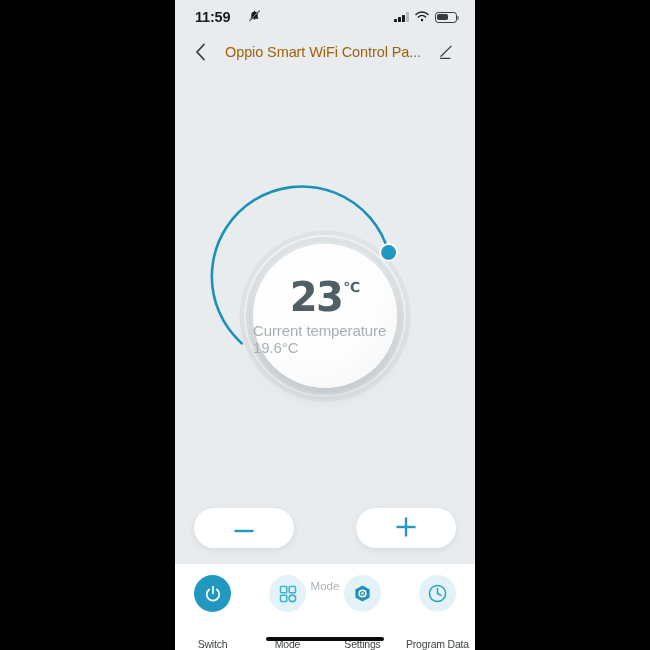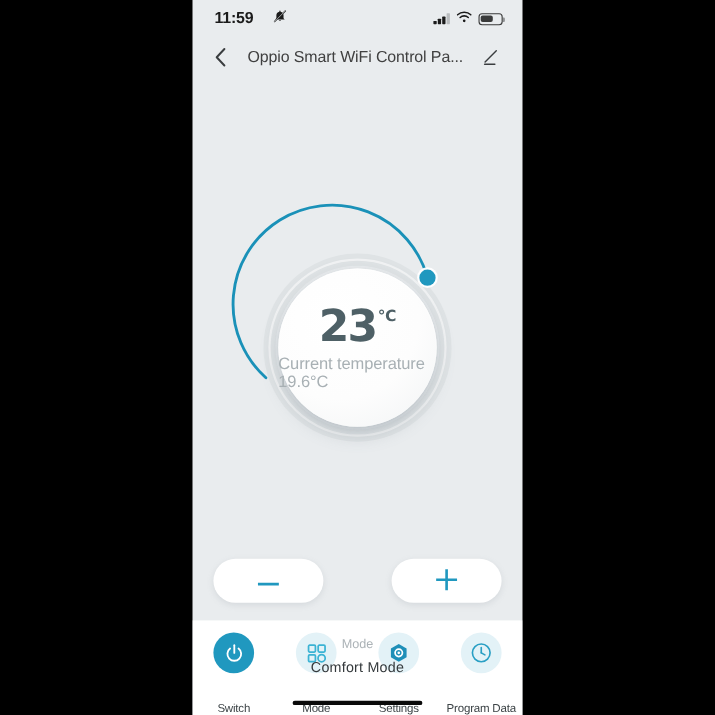--- a/index.html
+++ b/index.html
@@ -30,21 +30,21 @@
   .batt{position:relative;width:22px;height:11px;border:1.2px solid #1b1b1b;
         border-radius:3.2px;box-sizing:border-box;opacity:.85;}
   .batt::after{content:"";position:absolute;right:-3px;top:3.2px;width:1.8px;height:4px;
         background:#1b1b1b;border-radius:0 1px 1px 0;opacity:.5;}
   .batt i{position:absolute;left:1.3px;top:1.3px;bottom:1.3px;width:11px;
         background:#1b1b1b;border-radius:1.8px;display:block;}
 
   
   .titlebar{height:36px;flex:0 0 36px;display:flex;align-items:center;
             padding:0 16px 0 12px;box-sizing:border-box;}
-  .title-txt{flex:1;text-align:center;font-size:14.5px;color:#404040;
+  .title-txt{flex:1;text-align:center;font-size:14.5px;color:#a16207;
              white-space:nowrap;overflow:hidden;letter-spacing:-0.1px;}
   .navbtn{width:26px;height:26px;display:flex;align-items:center;justify-content:center;}
 
   
   .body{flex:1;position:relative;}
 
   
   .dial-wrap{position:absolute;left:50%;top:148px;transform:translateX(-50%);
              width:196px;height:196px;}
   .dial-svg{position:absolute;left:0;top:0;width:196px;height:196px;overflow:visible;}
@@ -182,21 +182,20 @@
           <span>
             <svg width="22" height="22" viewBox="0 0 22 22">
               <line x1="11" y1="1.5" x2="11" y2="20.5" stroke="#2098bf" stroke-width="2.4"></line>
               <line x1="1.5" y1="11" x2="20.5" y2="11" stroke="#2098bf" stroke-width="2.4"></line>
             </svg>
           </span>
         </button>
       </div>
 
       <div class="mode-label">Mode</div>
-      <div class="mode-value">Comfort  Mode</div>
     </div>
 
     <div class="tabbar">
 
       <div class="tab active">
         <div class="tab-ico">
           <svg width="20" height="20" viewBox="0 0 24 24">
             <path d="M7.4 6.6a7.5 7.5 0 1 0 9.2 0" fill="none" stroke="#ffffff" stroke-width="2" stroke-linecap="round"></path>
             <line x1="12" y1="3" x2="12" y2="11.5" stroke="#ffffff" stroke-width="2" stroke-linecap="round"></line>
           </svg>

